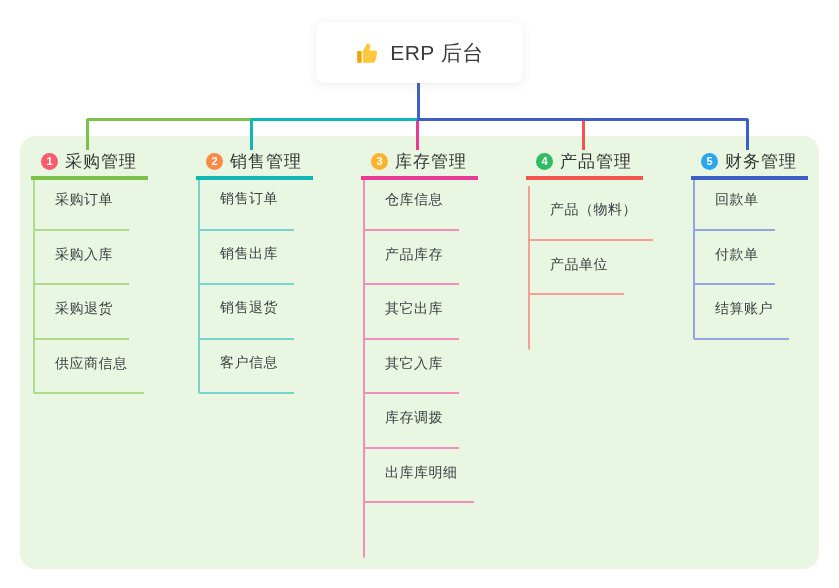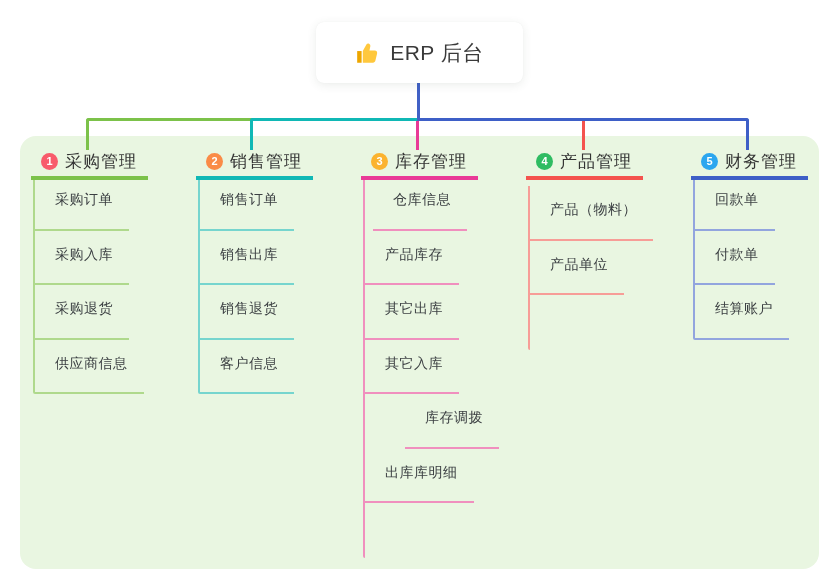--- a/index.html
+++ b/index.html
@@ -91,52 +91,52 @@
           <div class="child-label">采购退货</div>
         </div>
         <div class="child-node" style="border-bottom-color: rgb(175, 217, 140);">
           <div class="child-label">供应商信息</div>
         </div>
       </div>
       <div class="branch-header" style="left: 196px; top: 146px; border-bottom-color: rgb(16, 184, 181);">
         <div class="branch-badge" style="background: rgb(250, 139, 71);">2</div>
         <div class="branch-label">销售管理</div>
       </div>
-      <div class="children" style="left: 198px; top: 176px; height: 218px; border-left-color: rgb(118, 213, 206);">
+      <div class="children" style="left: 198px; top: 176px; height: 218px; border-left-color: rgb(118, 213, 206); font-family: Liberation Serif, serif;">
         <div class="child-node" style="border-bottom-color: rgb(118, 213, 206);">
           <div class="child-label">销售订单</div>
         </div>
         <div class="child-node" style="border-bottom-color: rgb(118, 213, 206);">
           <div class="child-label">销售出库</div>
         </div>
         <div class="child-node" style="border-bottom-color: rgb(118, 213, 206);">
           <div class="child-label">销售退货</div>
         </div>
         <div class="child-node" style="border-bottom-color: rgb(118, 213, 206);">
           <div class="child-label">客户信息</div>
         </div>
       </div>
       <div class="branch-header" style="left: 361px; top: 146px; border-bottom-color: rgb(233, 58, 151);">
         <div class="branch-badge" style="background: rgb(251, 179, 47);">3</div>
         <div class="branch-label">库存管理</div>
       </div>
       <div class="children" style="left: 363px; top: 176px; height: 381.5px; border-left-color: rgb(240, 143, 190);">
-        <div class="child-node" style="border-bottom-color: rgb(240, 143, 190); margin-left: 8px;">
+        <div class="child-node" style="border-bottom-color: rgb(240, 143, 190);">
           <div class="child-label">仓库信息</div>
         </div>
         <div class="child-node" style="border-bottom-color: rgb(240, 143, 190);">
           <div class="child-label">产品库存</div>
         </div>
         <div class="child-node" style="border-bottom-color: rgb(240, 143, 190);">
           <div class="child-label">其它出库</div>
         </div>
         <div class="child-node" style="border-bottom-color: rgb(240, 143, 190);">
           <div class="child-label">其它入库</div>
         </div>
-        <div class="child-node" style="border-bottom-color: rgb(240, 143, 190); margin-left: 40px;">
+        <div class="child-node" style="border-bottom-color: rgb(240, 143, 190);">
           <div class="child-label">库存调拨</div>
         </div>
         <div class="child-node" style="border-bottom-color: rgb(240, 143, 190);">
           <div class="child-label">出库库明细</div>
         </div>
       </div>
       <div class="branch-header" style="left: 526px; top: 146px; border-bottom-color: rgb(244, 83, 78);">
         <div class="branch-badge" style="background: rgb(47, 188, 98);">4</div>
         <div class="branch-label">产品管理</div>
       </div>

